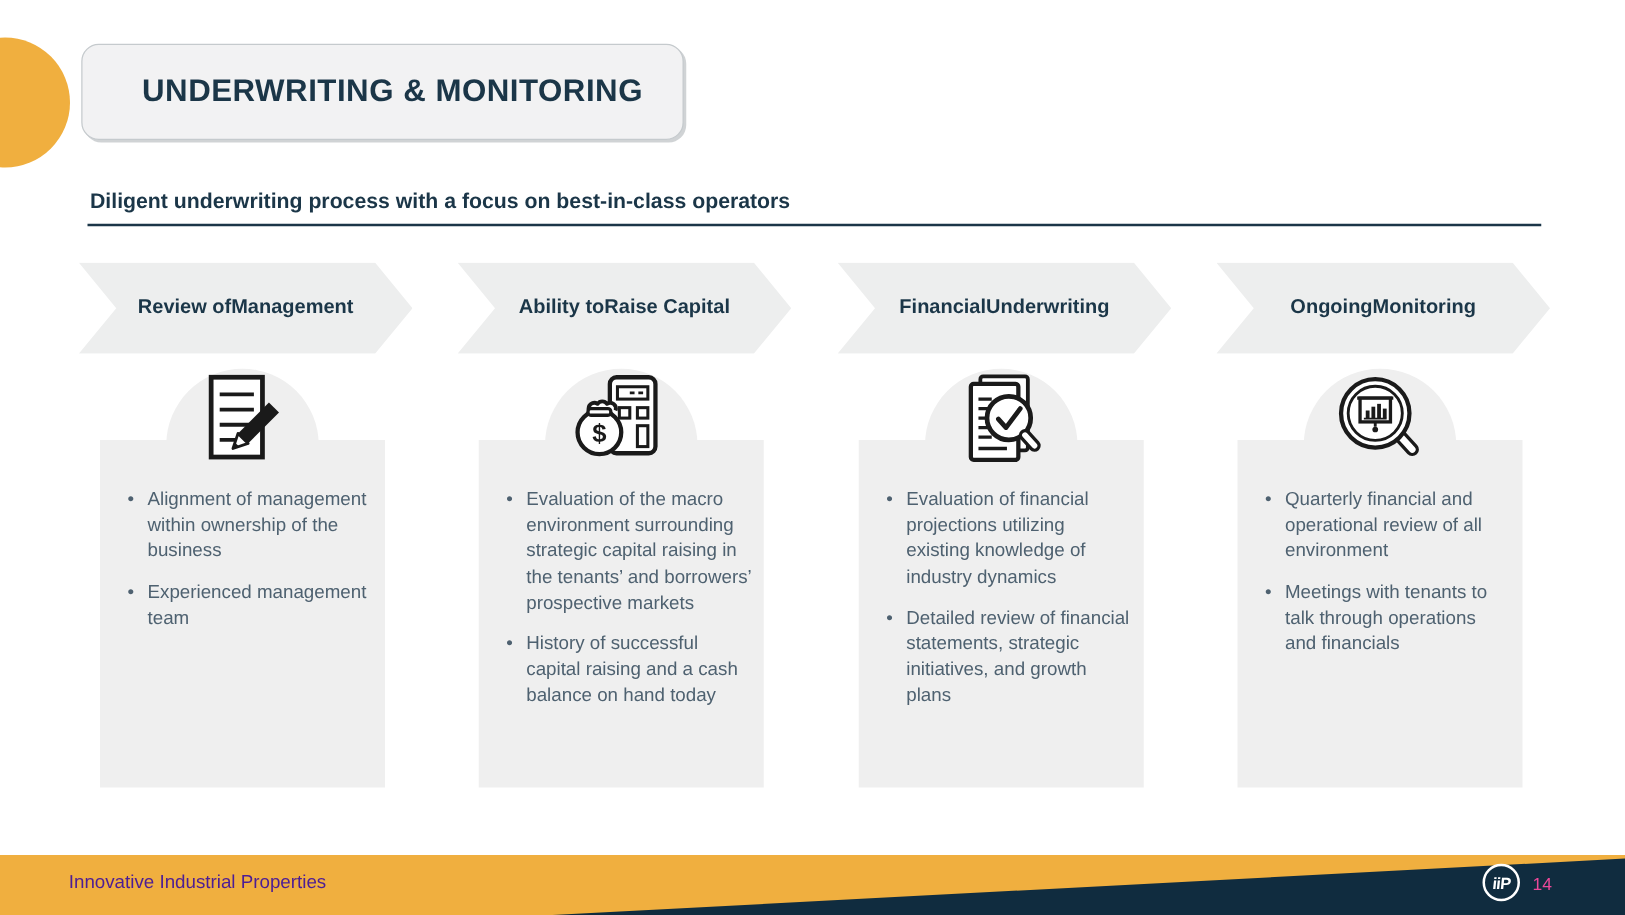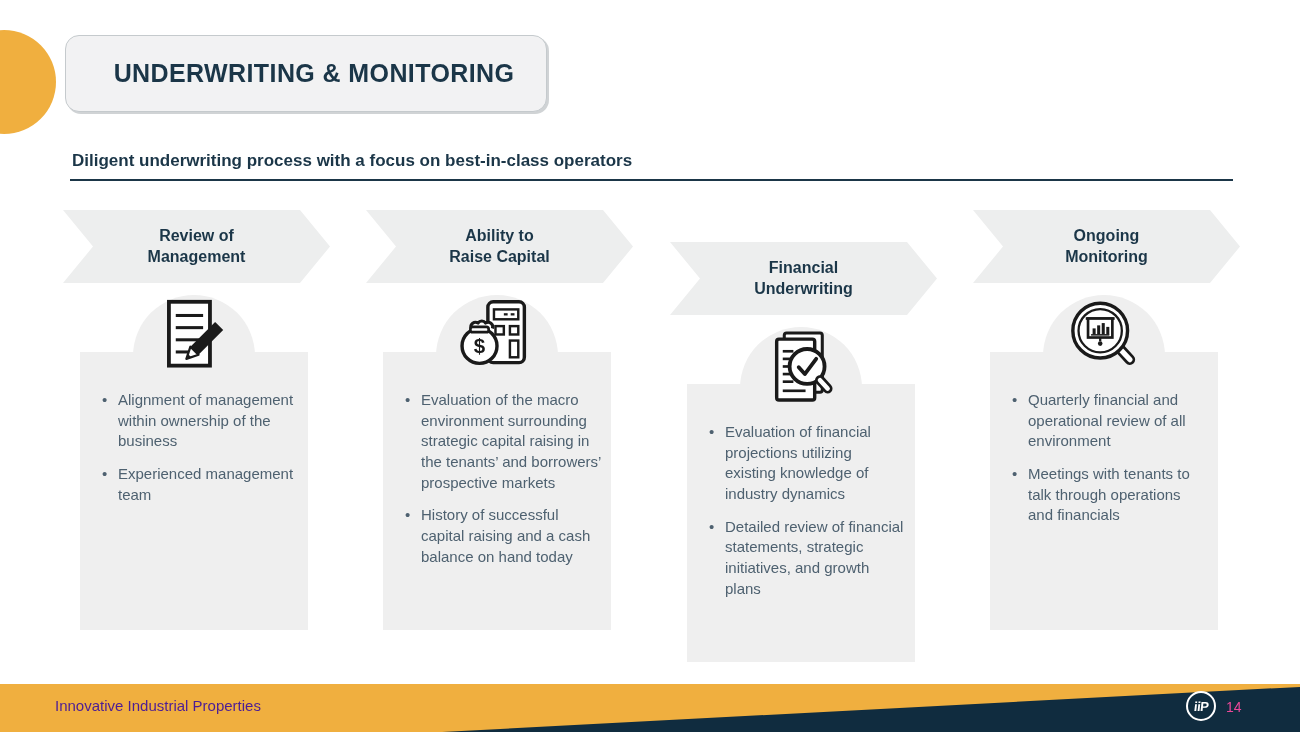--- a/index.html
+++ b/index.html
@@ -36,26 +36,26 @@
   .subtitle{
     position:absolute;left:72px;top:151px;font-size:17px;font-weight:bold;
     color:var(--navy);
   }
   .divider{
     position:absolute;left:70px;top:179px;width:1163px;height:2px;
     background:var(--navy);
   }
   
   .col{position:absolute;top:210px;width:268px;height:452px;}
-  .col1{left:63px;} .col2{left:366px;} .col3{left:670px;margin-top:32px;} .col4{left:973px;}
+  .col1{left:63px;} .col2{left:366px;} .col3{left:670px;} .col4{left:973px;}
   .chevron{
     position:absolute;left:0;top:0;width:267px;height:73px;
     background:#EDEEEE;
     clip-path:polygon(0 0,237px 0,100% 50%,237px 100%,0 100%,30px 50%);
-    display:flex;flex-direction:column;align-items:center;justify-content:center;
+    display:flex;flex-direction:row;align-items:center;justify-content:center;
   }
   .chevron span{
     display:block;font-size:16px;font-weight:bold;color:var(--navy);
     line-height:1.28;text-align:center;
   }
   .icon-bump{
     position:absolute;left:70px;top:85px;width:122px;height:122px;
     border-radius:50%;background:var(--panel-gray);
   }
   .panel{

